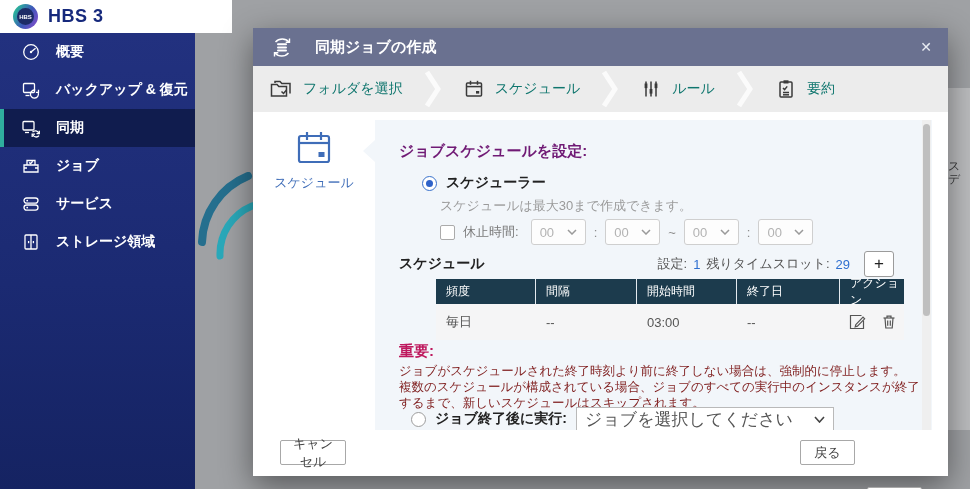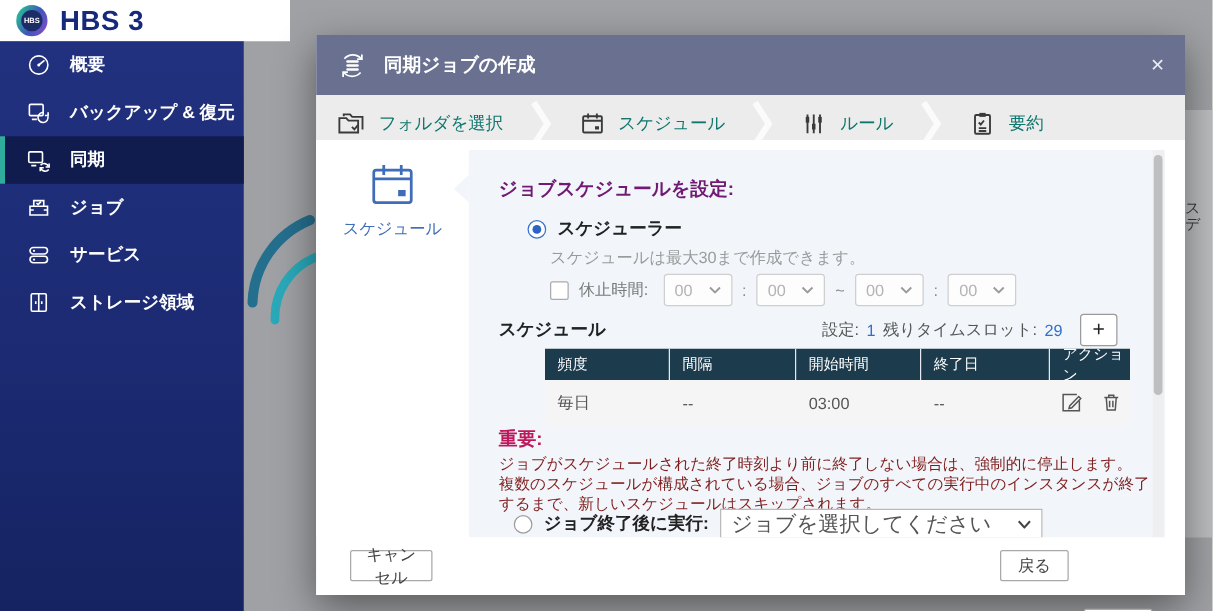--- a/index.html
+++ b/index.html
@@ -6,39 +6,39 @@
   .stage{position:relative;width:970px;height:489px;overflow:hidden;background:#9fa1a4;
          font-family:"Liberation Sans",sans-serif;-webkit-font-smoothing:antialiased;}
 
   
   .topbar{position:absolute;left:0;top:0;width:232px;height:33px;background:#ffffff;
           display:flex;align-items:center;gap:10px;padding-left:13px;box-sizing:border-box;}
   .logo{width:25px;height:25px;border-radius:50%;background:linear-gradient(120deg,#2bb39b 15%,#3d57b8 55%,#7a4fc9 90%);
         display:flex;align-items:center;justify-content:center;flex:0 0 auto;}
   .logo-inner{width:17px;height:17px;border-radius:50%;background:#1d2b66;color:#fff;font-size:6px;
         font-weight:bold;display:flex;align-items:center;justify-content:center;}
-  .app-title{color:#16297c;font-size:22px;font-weight:bold;letter-spacing:.5px;}
+  .app-title{color:#16297c;font-size:18px;font-weight:bold;letter-spacing:.5px;}
 
   .sidebar{position:absolute;left:0;top:33px;width:195px;height:456px;
            background:linear-gradient(180deg,#22317f 0%,#1b2a72 55%,#152362 100%);padding-top:0;box-sizing:border-box;}
   .side-item{height:38px;display:flex;align-items:center;gap:15px;padding-left:21px;color:#fff;
              font-size:14px;font-weight:600;cursor:pointer;box-sizing:border-box;}
   .side-item.selected{background:#101c4e;border-left:4px solid #2fae9e;padding-left:17px;}
   .side-item svg{flex:0 0 auto;}
 
   
   .arcs{position:absolute;left:196px;top:172px;}
   .page-edge{position:absolute;left:948px;top:88px;width:22px;height:342px;background:#bcbdbf;
              padding-top:72px;box-sizing:border-box;overflow:hidden;}
   .page-edge div{font-size:12px;line-height:13px;color:#3c3c3e;white-space:nowrap;}
 
   
   .dialog{position:absolute;left:253px;top:28px;width:695px;height:448px;background:#fff;
           box-shadow:0 10px 30px rgba(0,0,0,.45);}
-  .dlg-header{height:48px;background:#6a7190;display:flex;align-items:center;gap:12px;
+  .dlg-header{height:38px;background:#6a7190;display:flex;align-items:center;gap:20px;
               padding:0 16px;box-sizing:border-box;}
   .dlg-title{color:#fff;font-size:15px;font-weight:bold;}
   .dlg-close{margin-left:auto;color:#e9ecf3;font-size:14px;line-height:14px;cursor:pointer;}
 
   .steps{height:46px;background:#ececec;display:flex;align-items:center;padding-left:16px;}
   .step{display:flex;align-items:center;gap:10px;font-size:14px;color:#0f766e;cursor:pointer;}
   .step-sep{margin:0 22px;}
 
   .content{position:absolute;top:84px;left:0;width:695px;height:318px;background:#fff;}
   .leftcol{position:absolute;left:0;top:0;width:122px;height:100%;background:#fff;}

